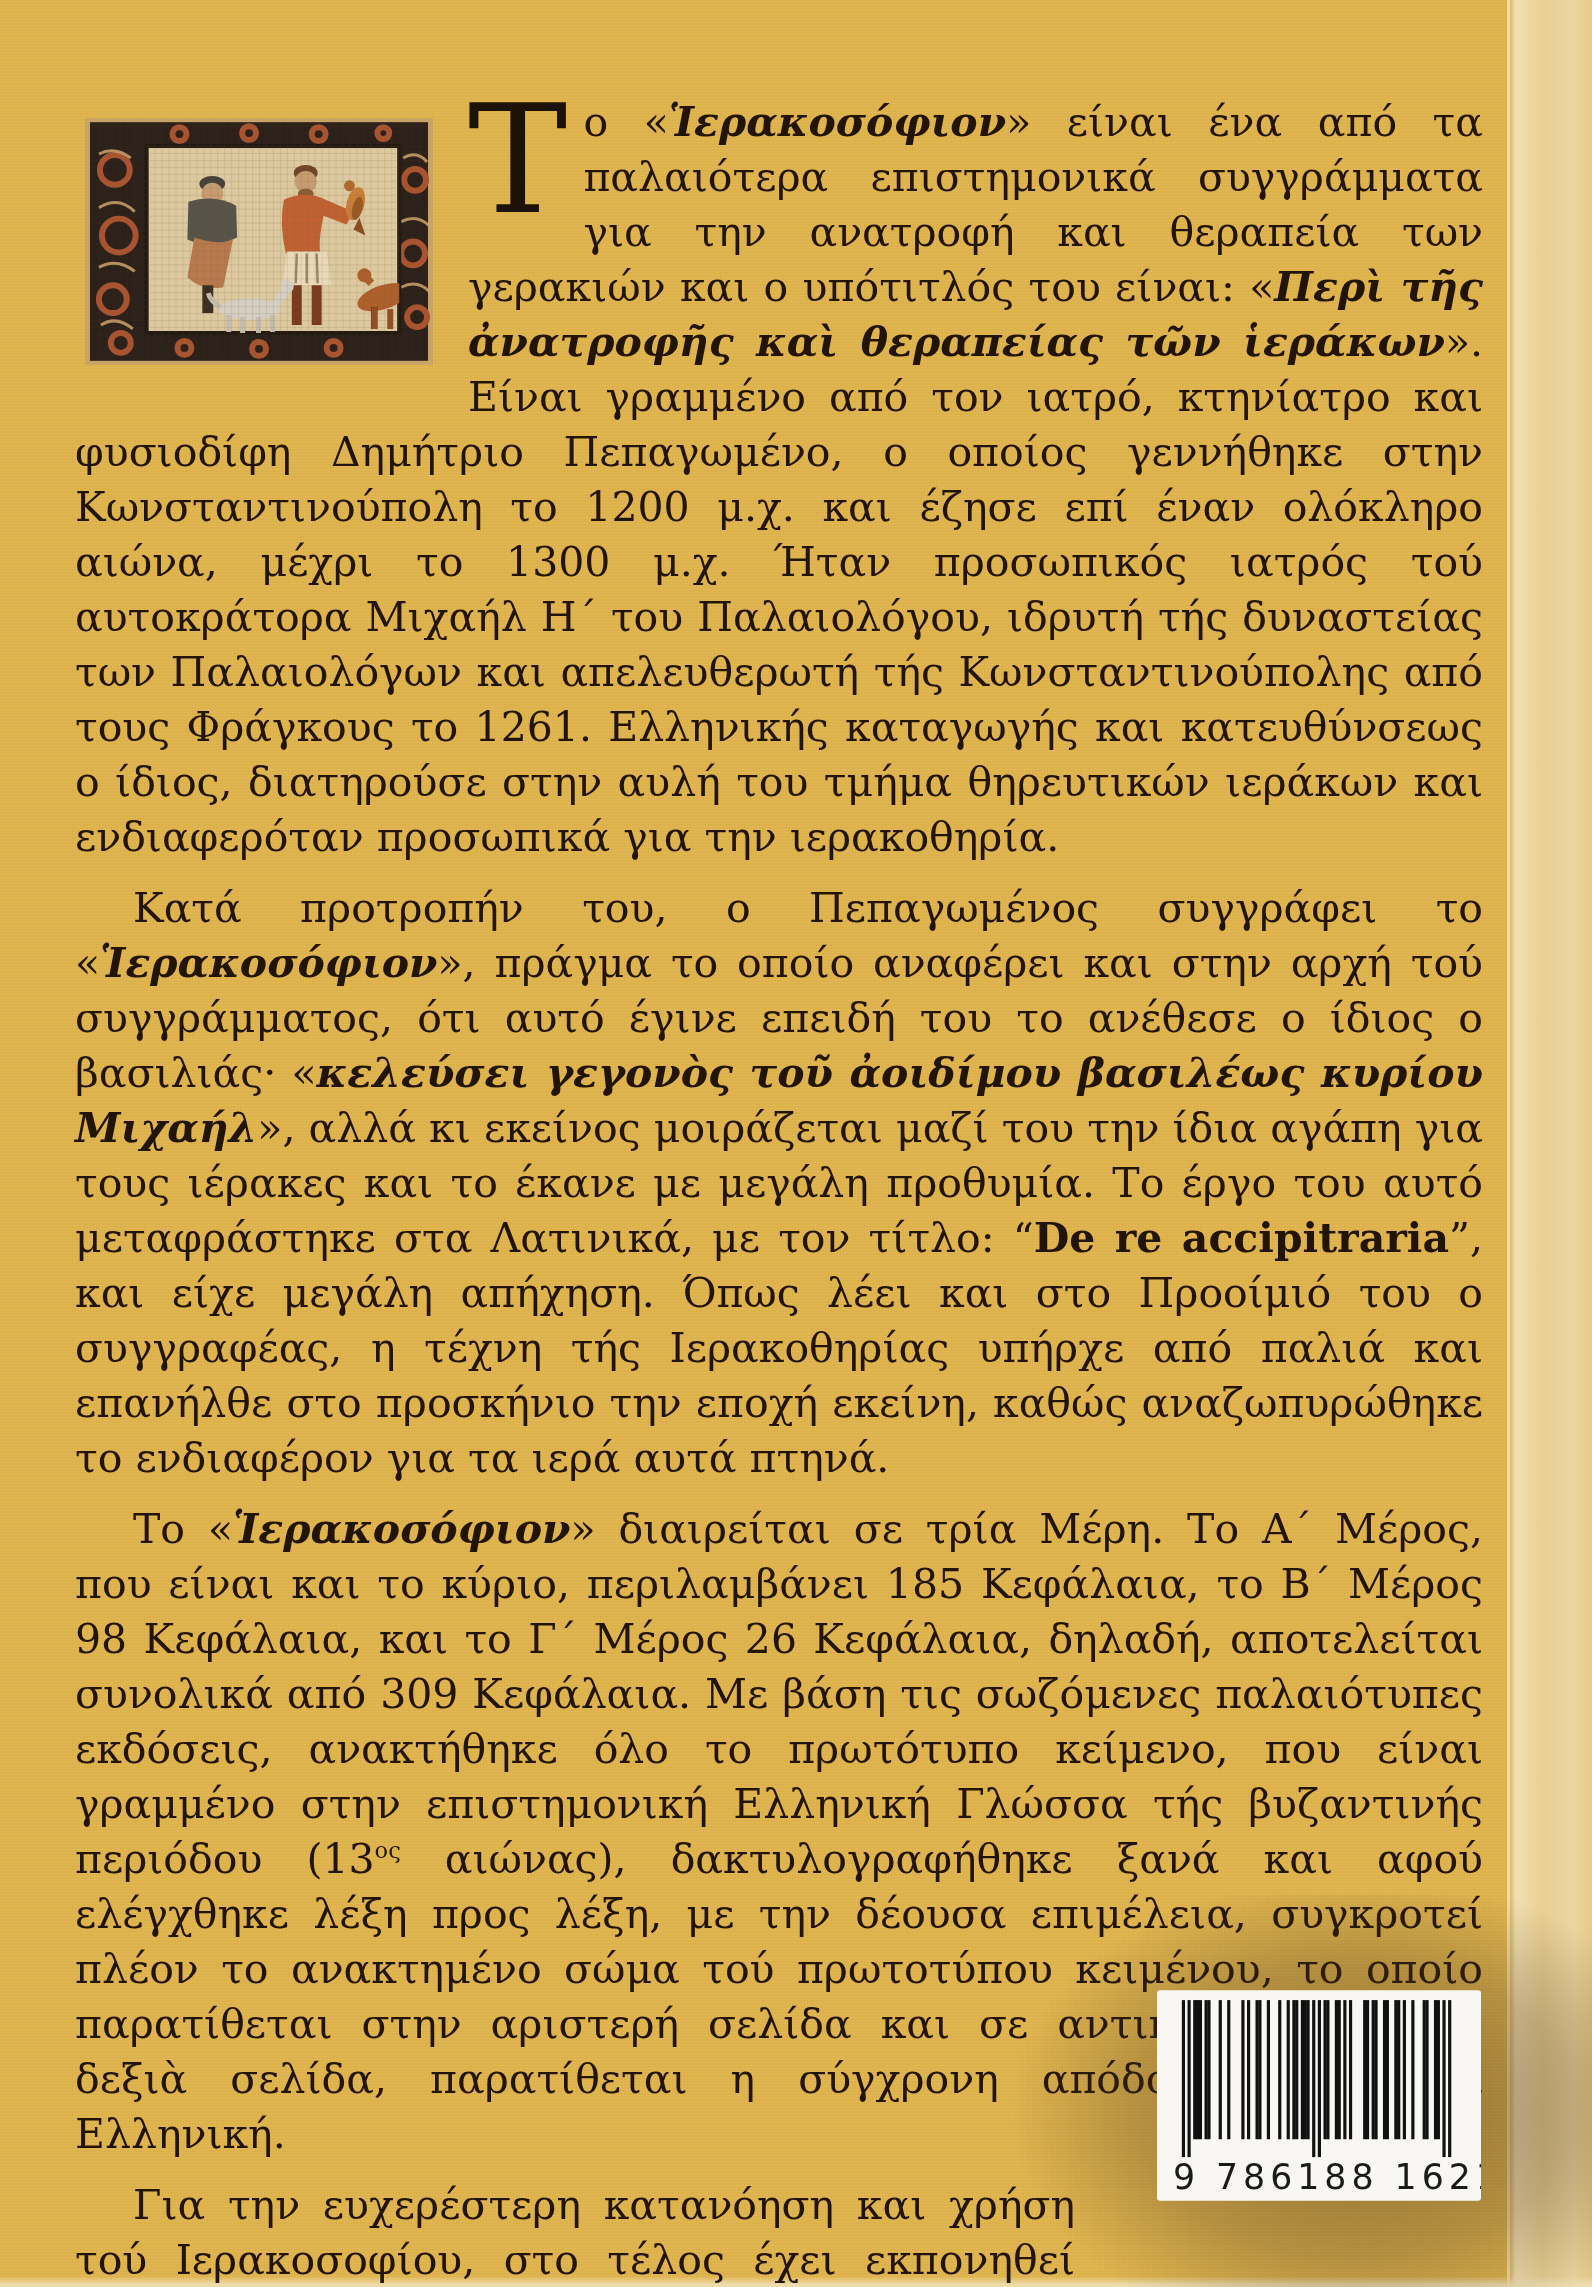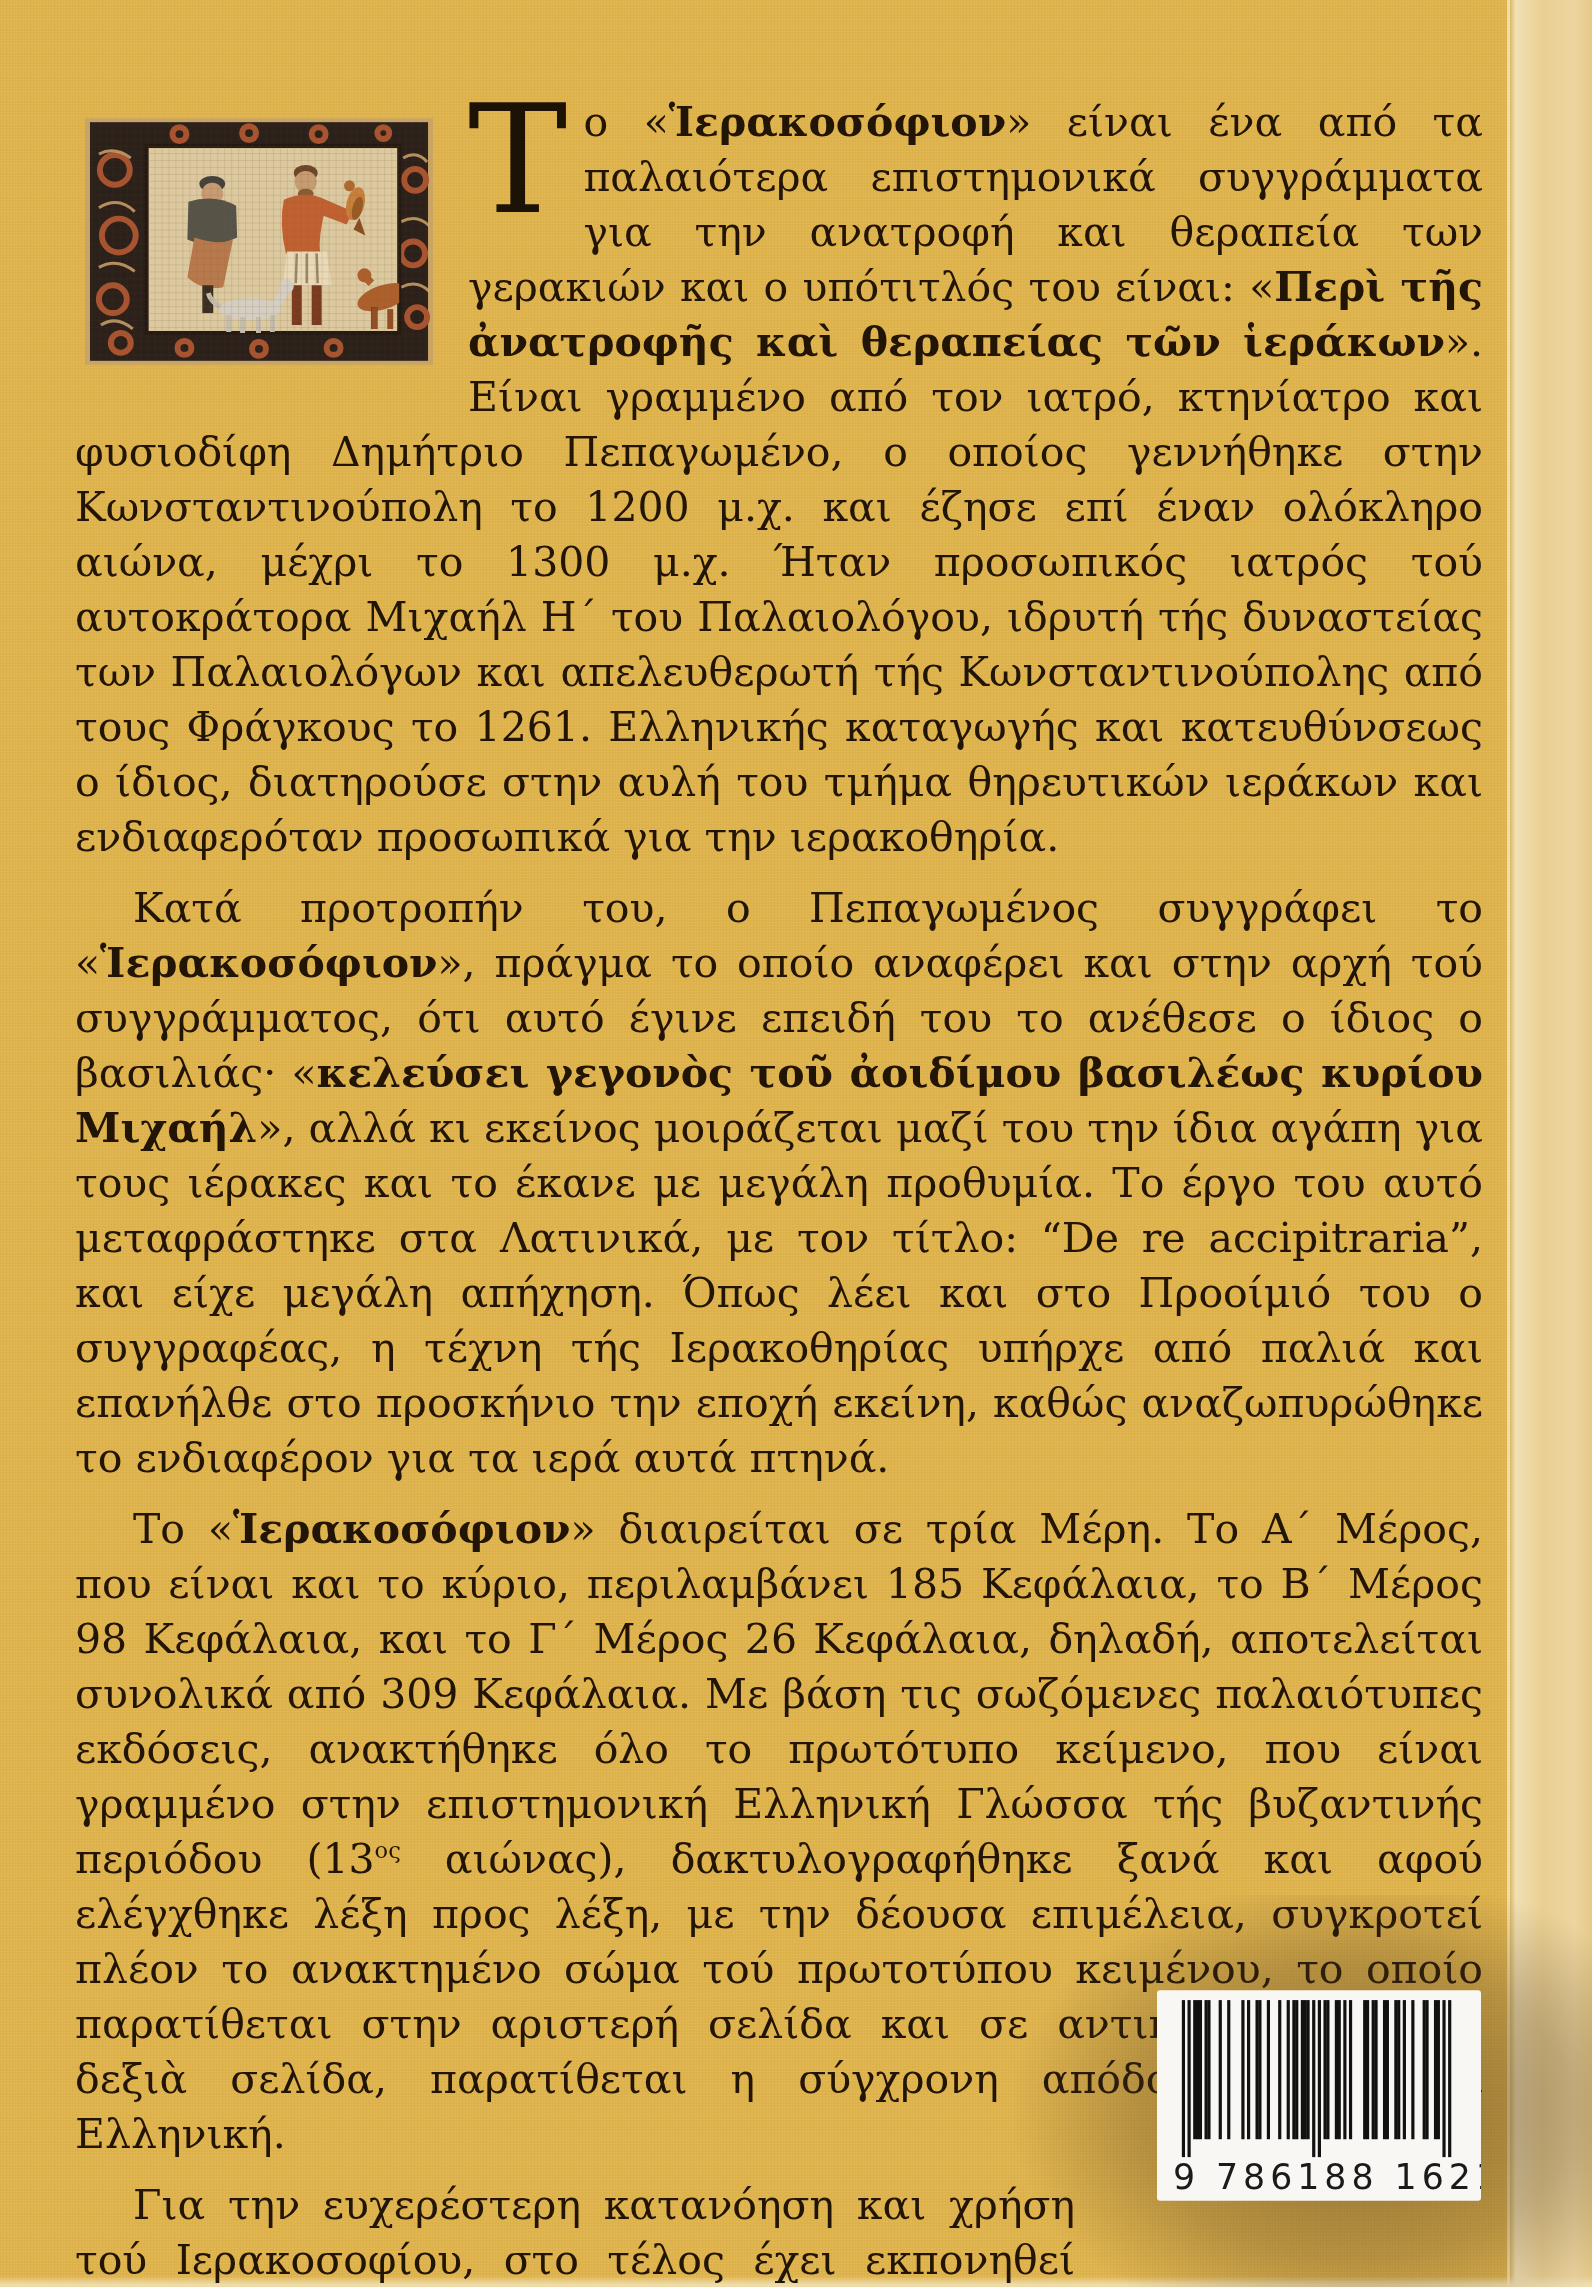--- a/index.html
+++ b/index.html
@@ -37,22 +37,22 @@
   }
   .mosaic-float svg{margin:23px 0 0 10px;display:block;}
   p.para{margin:0 0 16px 0;padding:0;}
   p.indent{text-indent:58px;}
   .run-dropcap{
     float:left;
     font-size:149px;line-height:111px;
     padding:10px 16px 0 0;
     color:#1d1206;
   }
-  .run-title{font-weight:700;}
-  .run-latin{font-weight:400;}
+  .run-title{font-weight:700;font-style:italic;}
+  .run-latin{font-weight:700;}
   .run-bold{font-weight:700;}
   .run-sup{vertical-align:super;font-size:.55em;line-height:0;}
   
   .bc-spacer{float:right;width:408px;height:254px;margin-top:111px;}
   .bc-shadow{
     position:absolute;left:1015px;top:1895px;width:657px;height:448px;
     background:radial-gradient(ellipse at 52% 48%, rgba(72,52,26,.55) 0%, rgba(72,52,26,.28) 45%, rgba(72,52,26,0) 72%);
     z-index:2;
   }
   .barcode{

